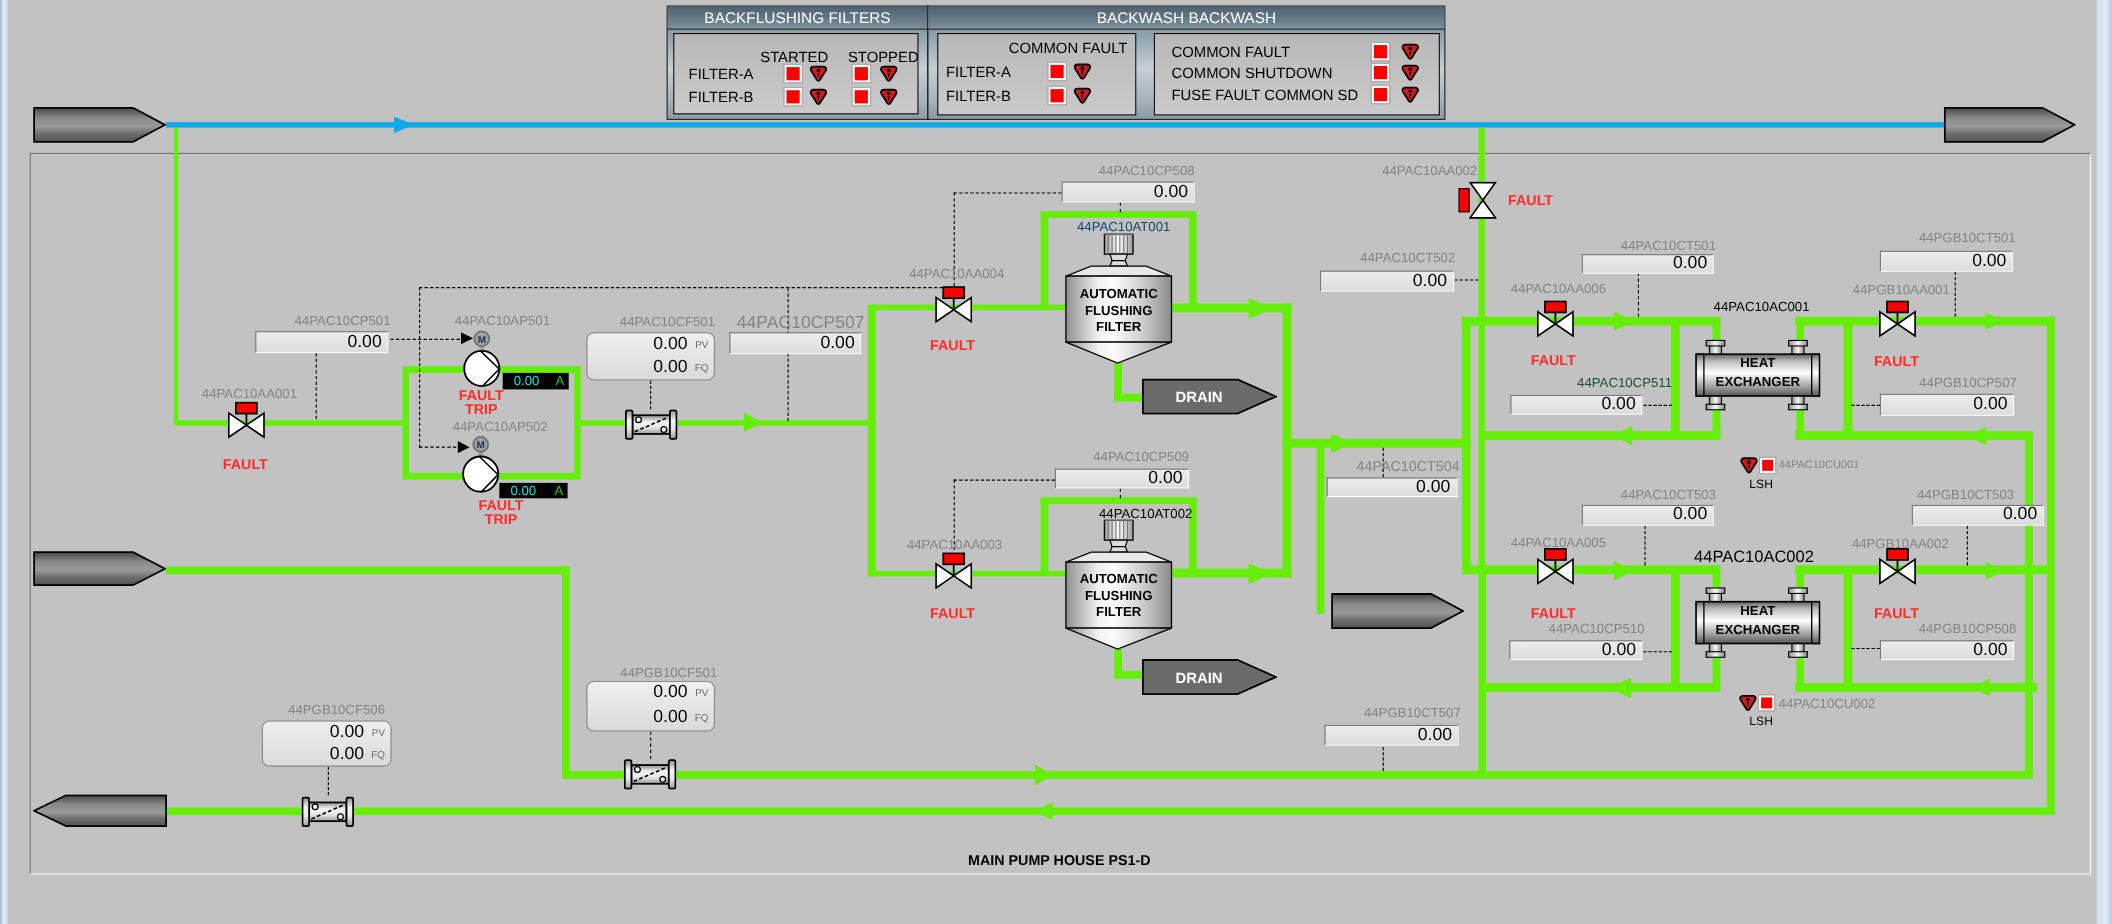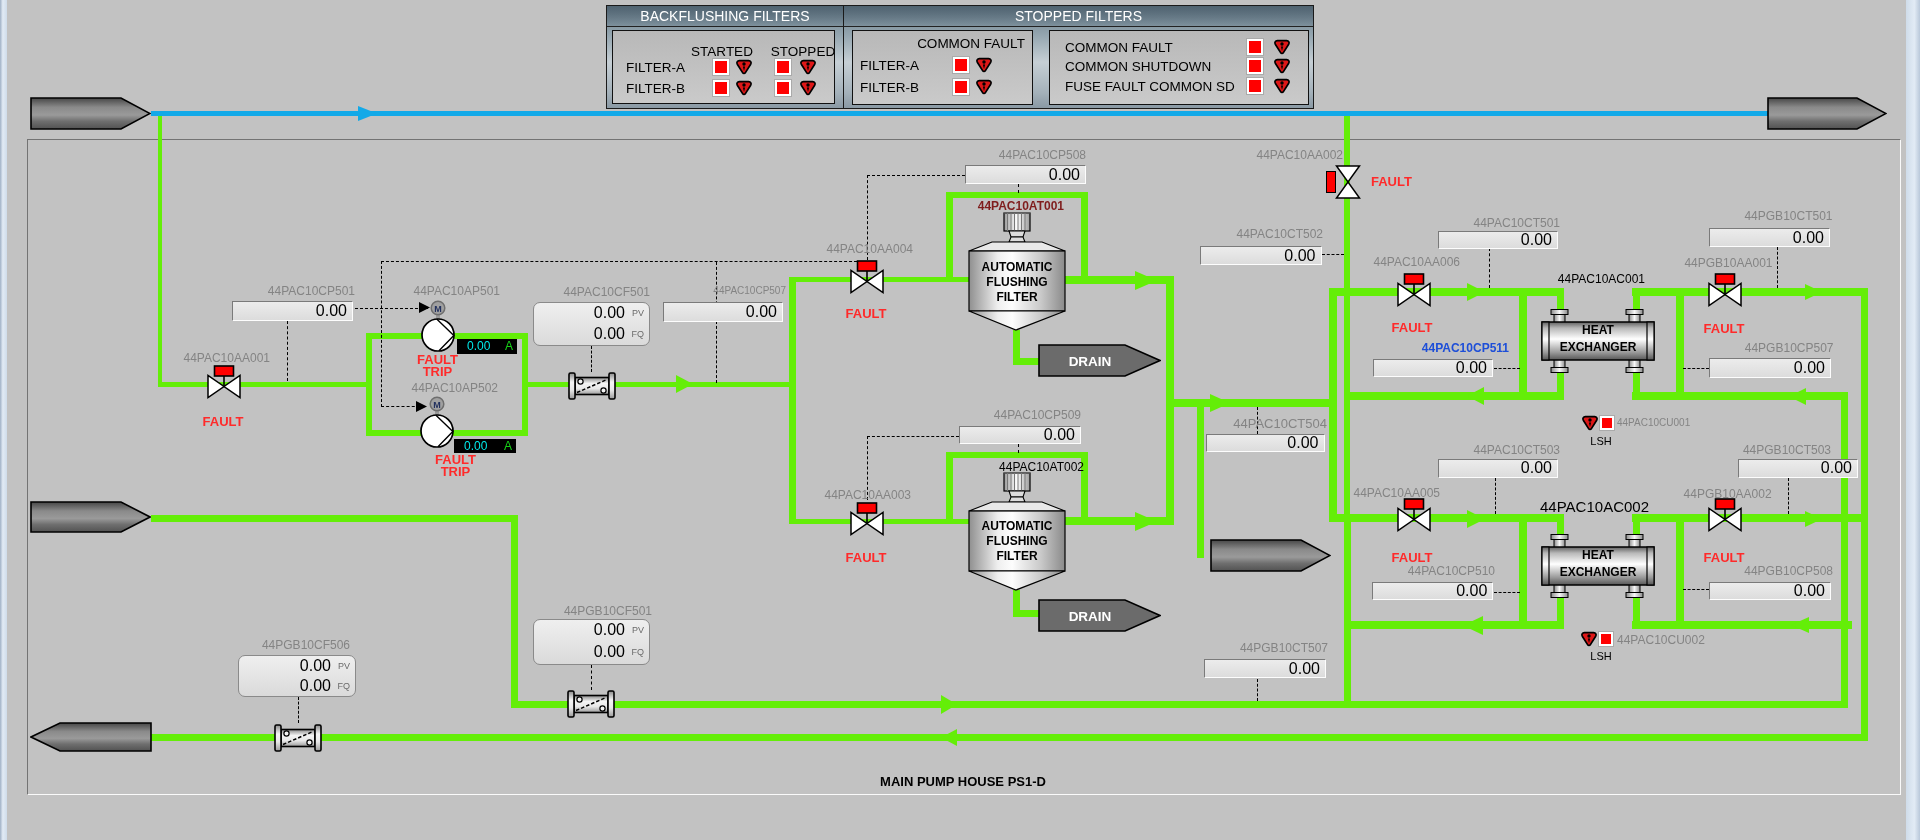--- a/index.html
+++ b/index.html
@@ -3,21 +3,21 @@
 *{margin:0;padding:0;font-family:"Liberation Sans",sans-serif}
 body{background:#c2c2c2;width:1920px;height:840px;overflow:hidden;position:relative}
 </style></head><body>
 <div style="position:absolute;left:0;top:0;width:7px;height:840px;background:linear-gradient(90deg,#9fb0c5,#e2ebf5 40%,#cfdcea)"></div>
 <div style="position:absolute;left:1906px;top:0;width:14px;height:840px;background:linear-gradient(90deg,#cfdcea,#e2ebf5 60%,#b9c8da)"></div>
 <div style="position:absolute;left:27px;top:139px;width:1874px;height:656px;border:1px solid #737373;border-right-color:#fafafa;border-bottom-color:#fafafa;box-sizing:border-box;z-index:0"></div>
 <div style="position:absolute;left:606px;top:5px;width:238px;height:104px;border:1px solid #1a1a1a;box-sizing:border-box;background:linear-gradient(180deg,#687b87 0%,#97a8b2 30%,#c6cfd5 55%,#a4b1ba 85%,#8a99a4 100%);z-index:8">
     <div style="position:absolute;left:0;top:0;width:100%;height:20px;background:linear-gradient(180deg,#47596665 0%,#47596600 100%),linear-gradient(180deg,#566a78,#7e919d);border-bottom:1px solid #222;color:#fff;font-size:14px;text-align:center;line-height:20px">BACKFLUSHING FILTERS</div>
   </div>
 <div style="position:absolute;left:843px;top:5px;width:471px;height:104px;border:1px solid #1a1a1a;box-sizing:border-box;background:linear-gradient(180deg,#687b87 0%,#97a8b2 30%,#c6cfd5 55%,#a4b1ba 85%,#8a99a4 100%);z-index:8">
-    <div style="position:absolute;left:0;top:0;width:100%;height:20px;background:linear-gradient(180deg,#47596665 0%,#47596600 100%),linear-gradient(180deg,#566a78,#7e919d);border-bottom:1px solid #222;color:#fff;font-size:14px;text-align:center;line-height:20px">STOPPED FILTERS</div>
+    <div style="position:absolute;left:0;top:0;width:100%;height:20px;background:linear-gradient(180deg,#47596665 0%,#47596600 100%),linear-gradient(180deg,#566a78,#7e919d);border-bottom:1px solid #222;color:#fff;font-size:14px;text-align:center;line-height:20px">BACKWASH BACKWASH</div>
   </div>
 <div style="position:absolute;left:612px;top:30px;width:223px;height:74px;background:linear-gradient(180deg,#b8b8b8,#cacaca);border:1.5px solid #111;box-sizing:border-box;z-index:9"></div>
 <div style="position:absolute;left:852px;top:30px;width:181px;height:75px;background:linear-gradient(180deg,#b8b8b8,#cacaca);border:1.5px solid #111;box-sizing:border-box;z-index:9"></div>
 <div style="position:absolute;left:1049px;top:30px;width:260px;height:75px;background:linear-gradient(180deg,#b8b8b8,#cacaca);border:1.5px solid #111;box-sizing:border-box;z-index:9"></div>
 <div style="position:absolute;left:722px;top:44px;transform:translateX(-50%);font-size:13.5px;color:#000;white-space:nowrap;z-index:10">STARTED</div>
 <div style="position:absolute;left:803px;top:44px;transform:translateX(-50%);font-size:13.5px;color:#000;white-space:nowrap;z-index:10">STOPPED</div>
 <div style="position:absolute;left:626px;top:60px;font-size:13.5px;color:#000;white-space:nowrap;z-index:10">FILTER-A</div>
 <div style="position:absolute;left:626px;top:81px;font-size:13.5px;color:#000;white-space:nowrap;z-index:10">FILTER-B</div>
 <div style="position:absolute;left:713px;top:59px;width:16px;height:16px;background:#f00;border:2.5px solid #fff;outline:1px solid #aaa;box-sizing:border-box;z-index:12"></div>
 <svg style="position:absolute;left:736px;top:59px;z-index:12" width="16" height="16" viewBox="0 0 16 16">
@@ -538,42 +538,42 @@
   </div>
 <div style="position:absolute;left:238px;top:655px;width:118px;height:42px;background:linear-gradient(180deg,#efefef,#dadada);border:1px solid #8a8a8a;border-radius:7px;box-sizing:border-box;z-index:4">
     <div style="position:absolute;right:24px;top:1px;font-size:16px;color:#000">0.00</div>
     <div style="position:absolute;right:5px;top:5px;font-size:9px;color:#6a6a6a">PV</div>
     <div style="position:absolute;right:24px;top:21px;font-size:16px;color:#000">0.00</div>
     <div style="position:absolute;right:5px;top:25px;font-size:9px;color:#6a6a6a">FQ</div>
   </div>
 <div style="position:absolute;right:1565px;top:284px;font-size:12px;font-weight:normal;color:#848484;white-space:nowrap;z-index:5">44PAC10CP501</div>
 <div style="position:absolute;right:1420px;top:284px;font-size:12px;font-weight:normal;color:#848484;white-space:nowrap;z-index:5">44PAC10AP501</div>
 <div style="position:absolute;right:1270px;top:285px;font-size:12px;font-weight:normal;color:#848484;white-space:nowrap;z-index:5">44PAC10CF501</div>
-<div style="position:absolute;right:1134px;top:284.5px;font-size:10px;font-weight:normal;color:#848484;white-space:nowrap;z-index:5">44PAC10CP507</div>
+<div style="position:absolute;right:1134px;top:284.5px;font-size:16px;font-weight:normal;color:#848484;white-space:nowrap;z-index:5">44PAC10CP507</div>
 <div style="position:absolute;right:834px;top:148px;font-size:12px;font-weight:normal;color:#848484;white-space:nowrap;z-index:5">44PAC10CP508</div>
 <div style="position:absolute;right:1650px;top:351px;font-size:12px;font-weight:normal;color:#848484;white-space:nowrap;z-index:5">44PAC10AA001</div>
 <div style="position:absolute;right:1007px;top:241.5px;font-size:12px;font-weight:normal;color:#848484;white-space:nowrap;z-index:5">44PAC10AA004</div>
 <div style="position:absolute;right:1422px;top:381.4px;font-size:12px;font-weight:normal;color:#848484;white-space:nowrap;z-index:5">44PAC10AP502</div>
 <div style="position:absolute;right:1009px;top:487.6px;font-size:12px;font-weight:normal;color:#848484;white-space:nowrap;z-index:5">44PAC10AA003</div>
 <div style="position:absolute;right:839px;top:408.4px;font-size:12px;font-weight:normal;color:#848484;white-space:nowrap;z-index:5">44PAC10CP509</div>
-<div style="position:absolute;right:856px;top:198.5px;font-size:12px;font-weight:bold;color:#7f1d1d;white-space:nowrap;z-index:5">44PAC10AT001</div>
+<div style="position:absolute;right:856px;top:198.5px;font-size:12px;font-weight:normal;color:#0c4a6e;white-space:nowrap;z-index:5">44PAC10AT001</div>
 <div style="position:absolute;right:836px;top:460px;font-size:12px;font-weight:normal;color:#000000;white-space:nowrap;z-index:5">44PAC10AT002</div>
 <div style="position:absolute;right:577px;top:147.6px;font-size:12px;font-weight:normal;color:#848484;white-space:nowrap;z-index:5">44PAC10AA002</div>
 <div style="position:absolute;right:597px;top:227px;font-size:12px;font-weight:normal;color:#848484;white-space:nowrap;z-index:5">44PAC10CT502</div>
 <div style="position:absolute;right:360px;top:216px;font-size:12px;font-weight:normal;color:#848484;white-space:nowrap;z-index:5">44PAC10CT501</div>
 <div style="position:absolute;right:87.5px;top:209px;font-size:12px;font-weight:normal;color:#848484;white-space:nowrap;z-index:5">44PGB10CT501</div>
 <div style="position:absolute;right:460px;top:255px;font-size:12px;font-weight:normal;color:#848484;white-space:nowrap;z-index:5">44PAC10AA006</div>
 <div style="position:absolute;right:147.5px;top:255.8px;font-size:12px;font-weight:normal;color:#848484;white-space:nowrap;z-index:5">44PGB10AA001</div>
 <div style="position:absolute;right:275px;top:272px;font-size:12px;font-weight:normal;color:#000000;white-space:nowrap;z-index:5">44PAC10AC001</div>
-<div style="position:absolute;right:411px;top:341px;font-size:12px;font-weight:bold;color:#1d4ed8;white-space:nowrap;z-index:5">44PAC10CP511</div>
+<div style="position:absolute;right:400px;top:341px;font-size:12px;font-weight:normal;color:#14532d;white-space:nowrap;z-index:5">44PAC10CP511</div>
 <div style="position:absolute;right:86.5px;top:341px;font-size:12px;font-weight:normal;color:#848484;white-space:nowrap;z-index:5">44PGB10CP507</div>
 <div style="position:absolute;right:360px;top:443.3px;font-size:12px;font-weight:normal;color:#848484;white-space:nowrap;z-index:5">44PAC10CT503</div>
 <div style="position:absolute;right:89px;top:443.3px;font-size:12px;font-weight:normal;color:#848484;white-space:nowrap;z-index:5">44PGB10CT503</div>
 <div style="position:absolute;right:593px;top:415.5px;font-size:13px;font-weight:normal;color:#848484;white-space:nowrap;z-index:5">44PAC10CT504</div>
-<div style="position:absolute;right:480px;top:486px;font-size:12px;font-weight:normal;color:#848484;white-space:nowrap;z-index:5">44PAC10AA005</div>
+<div style="position:absolute;right:460px;top:486px;font-size:12px;font-weight:normal;color:#848484;white-space:nowrap;z-index:5">44PAC10AA005</div>
 <div style="position:absolute;right:148.4000000000001px;top:487px;font-size:12px;font-weight:normal;color:#848484;white-space:nowrap;z-index:5">44PGB10AA002</div>
 <div style="position:absolute;right:271px;top:497.5px;font-size:15px;font-weight:normal;color:#000000;white-space:nowrap;z-index:5">44PAC10AC002</div>
 <div style="position:absolute;right:425px;top:564px;font-size:12px;font-weight:normal;color:#848484;white-space:nowrap;z-index:5">44PAC10CP510</div>
 <div style="position:absolute;right:87px;top:564px;font-size:12px;font-weight:normal;color:#848484;white-space:nowrap;z-index:5">44PGB10CP508</div>
 <div style="position:absolute;right:592px;top:641px;font-size:12px;font-weight:normal;color:#848484;white-space:nowrap;z-index:5">44PGB10CT507</div>
 <div style="position:absolute;right:1268px;top:604px;font-size:12px;font-weight:normal;color:#848484;white-space:nowrap;z-index:5">44PGB10CF501</div>
 <div style="position:absolute;right:1570px;top:638px;font-size:12px;font-weight:normal;color:#848484;white-space:nowrap;z-index:5">44PGB10CF506</div>
 <div style="position:absolute;left:223px;transform:translateX(-50%);top:413.5px;font-size:13px;font-weight:bold;color:#ff2a2a;white-space:nowrap;z-index:5">FAULT</div>
 <div style="position:absolute;left:866px;transform:translateX(-50%);top:305.5px;font-size:13px;font-weight:bold;color:#ff2a2a;white-space:nowrap;z-index:5">FAULT</div>
 <div style="position:absolute;left:866px;transform:translateX(-50%);top:550px;font-size:13px;font-weight:bold;color:#ff2a2a;white-space:nowrap;z-index:5">FAULT</div>

